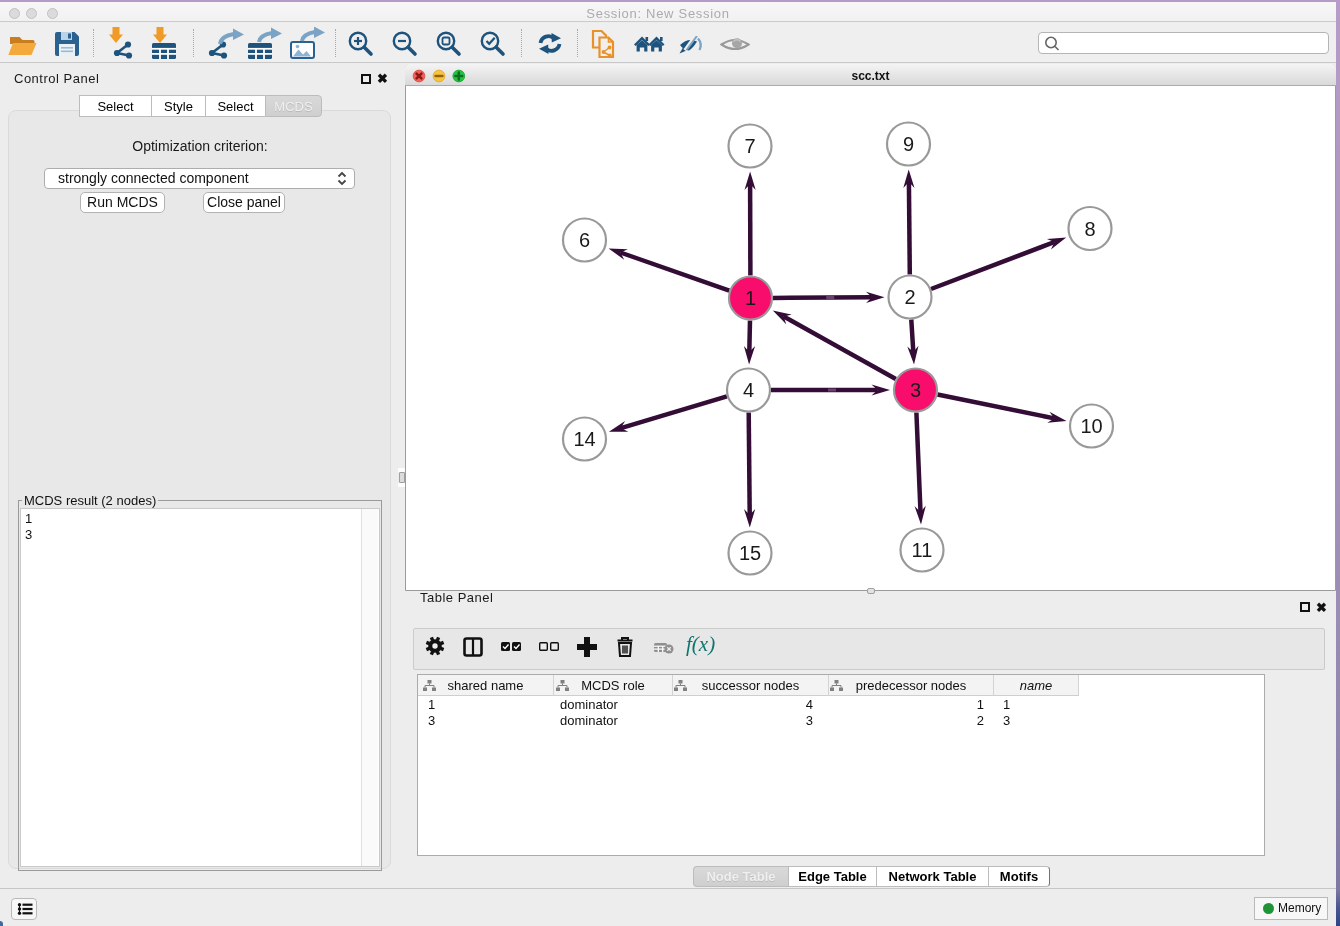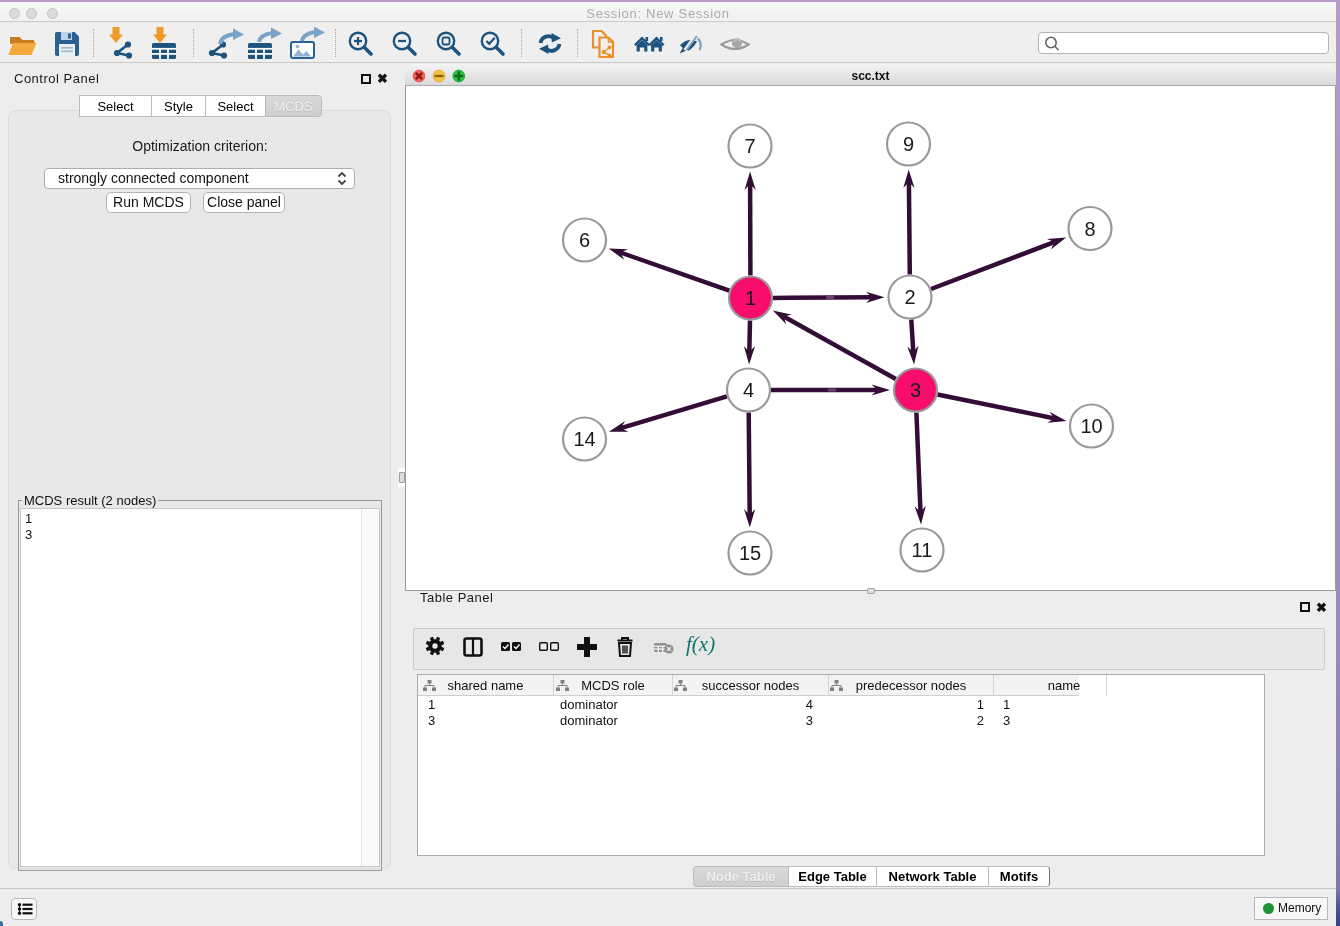--- a/index.html
+++ b/index.html
@@ -209,21 +209,21 @@
 <div class="tab" style="left:151px; width:54px;">Style</div>
 <div class="tab" style="left:205px; width:60px;">Select</div>
 <div class="tab" id="tab-mcds" style="left:265px; width:57px;">MCDS</div>
 <div class="abs" id="opt-label">Optimization criterion:</div>
 <div class="abs" id="dropdown">strongly connected component
 <svg width="14" height="17" style="position:absolute;right:5px;top:1px">
       <path d="M3.5 6.5 L7 3 L10.5 6.5" fill="none" stroke="#444" stroke-width="1.8"></path>
       <path d="M3.5 10.5 L7 14 L10.5 10.5" fill="none" stroke="#444" stroke-width="1.8"></path>
     </svg>
 </div>
-<div class="btn" style="left:106px; width:85px;">Run MCDS</div>
+<div class="btn" style="left:80px; width:85px;">Run MCDS</div>
 <div class="btn" style="left:203px; width:82px;">Close panel</div>
 <div class="abs" id="groupbox"></div>
 <div class="abs" id="grouplabel">MCDS result (2 nodes)</div>
 <div class="abs" id="resultarea">1<br>3</div>
 <div class="abs" id="result-sb"></div>
 <div class="abs" id="netframe"></div>
 <div class="abs" id="nettitle"></div>
 <svg class="abs" style="left:412px;top:69px" width="54" height="14">
 <circle cx="7" cy="7" r="5.9" fill="#F0625C" stroke="#DD4A44" stroke-width="0.8"></circle>
 <path d="M4.6 4.6 L9.4 9.4 M9.4 4.6 L4.6 9.4" stroke="#8E1813" stroke-width="2.6" stroke-linecap="round"></path>
@@ -341,21 +341,21 @@
     <circle cx="16" cy="12" r="4.5" fill="#8F8F8F"></circle>
     <path d="M14.2 10.2 l3.6 3.6 M17.8 10.2 l-3.6 3.6" stroke="#EDEDED" stroke-width="1.3"></path>
   </svg>
 <div class="abs" style="left:686px; top:632px; font-family:'Liberation Serif',serif; font-style:italic; font-size:21px; color:#0f766e;">f(x)</div>
 <div class="abs" id="tablebox">
   <div id="thead"></div>
   <div class="th" style="left:0px; width:136px;">shared name</div>
   <div class="th" style="left:136px; width:119px;">MCDS role</div>
   <div class="th" style="left:255px; width:156px;">successor nodes</div>
   <div class="th" style="left:411px; width:165px;">predecessor nodes</div>
-  <div class="th" style="left:604px; width:85px;">name</div>
+  <div class="th" style="left:576px; width:85px;font-style:italic;">name</div>
   <div class="td" style="left:10px; top:22px;">1</div>
   <div class="td" style="left:142px; top:22px;">dominator</div>
   <div class="td" style="left:255px; top:22px; width:140px; text-align:right;">4</div>
   <div class="td" style="left:411px; top:22px; width:155px; text-align:right;">1</div>
   <div class="td" style="left:585px; top:22px;">1</div>
   <div class="td" style="left:10px; top:38px;">3</div>
   <div class="td" style="left:142px; top:38px;">dominator</div>
   <div class="td" style="left:255px; top:38px; width:140px; text-align:right;">3</div>
   <div class="td" style="left:411px; top:38px; width:155px; text-align:right;">2</div>
   <div class="td" style="left:585px; top:38px;">3</div>

